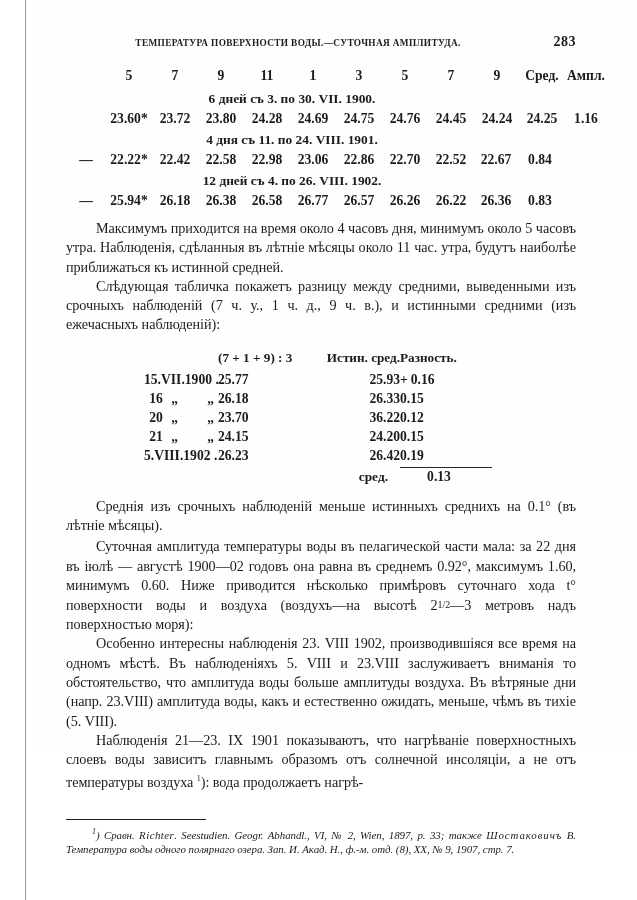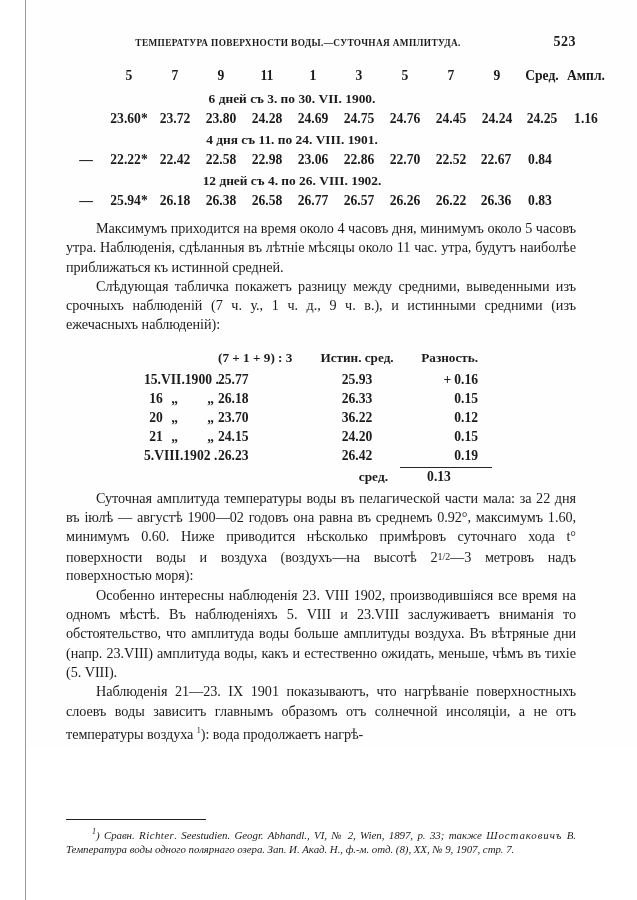--- a/index.html
+++ b/index.html
@@ -141,22 +141,22 @@
   .t2-label {
     width: 152px;
     display: flex;
     padding-left: 78px;
     box-sizing: border-box;
   }
   .t2-label .d-day   { width: 30px; text-align: right; }
   .t2-label .d-mon   { width: 38px; text-align: center; }
   .t2-label .d-year  { width: 44px; text-align: right; padding-right: 4px; }
   .t2-c1 { width: 96px; text-align: left; }
-  .t2-c2 { width: 86px; text-align: center; }
-  .t2-c3 { width: 78px; text-align: right; }
+  .t2-c2 { width: 86px; text-align: right; }
+  .t2-c3 { width: 78px; text-align: left; }
   .t2-head {
     font-weight: 700;
     margin-bottom: 3px;
   }
   .t2-head .t2-c1,
   .t2-head .t2-c2,
   .t2-head .t2-c3 { font-size: 13.2px; }
   .plus { margin-right: 3px; }
   .t2-foot {
     display: flex;
@@ -218,21 +218,21 @@
 <body>
 
 <div class="page">
 
   <div class="gutter-strip"></div>
 
   <div class="content">
 
     <div class="running-head">
       <div class="rh-title">ТЕМПЕРАТУРА ПОВЕРХНОСТИ ВОДЫ.—СУТОЧНАЯ АМПЛИТУДА.</div>
-      <div class="rh-page">523</div>
+      <div class="rh-page">283</div>
     </div>
 
 
     <div class="table1">
 
       <div class="t1-row t1-head">
         <span class="c col-0"></span>
         <span class="c col-h">5</span>
         <span class="c col-h">7</span>
         <span class="c col-h">9</span>
@@ -364,20 +364,21 @@
         <span class="spacer"></span>
         <span class="rule"></span>
       </div>
 
       <div class="t2-foot">
         <span class="lbl">сред.</span>
         <span class="val">0.13</span>
       </div>
     </div>
 
+    <p class="para spaced" style="margin-top:12px"><span>Среднія изъ срочныхъ наблюденій меньше истинныхъ среднихъ</span> <span>на 0.1° (въ лѣтніе мѣсяцы).</span></p>
 
     <p class="para tight" style="margin-top:2px"><span>Суточная амплитуда температуры воды въ пелагической части мала: за 22 дня въ іюлѣ — августѣ 1900—02 годовъ она равна въ среднемъ 0.92°, максимумъ 1.60, минимумъ 0.60. Ниже приводится нѣсколько примѣровъ суточнаго хода t° поверхности воды и воздуха (воздухъ—на высотѣ 2</span><span class="frac">1/2</span><span>—3 метровъ надъ поверхностью моря):</span></p>
 
     <p class="para tight">Особенно интересны наблюденія 23. VIII 1902, производившiяся все время на одномъ мѣстѣ. Въ наблюденіяхъ 5. VIII и 23.VIII заслуживаетъ вниманія то обстоятельство, что амплитуда воды больше амплитуды воздуха. Въ вѣтряные дни (напр. 23.VIII) амплитуда воды, какъ и естественно ожидать, меньше, чѣмъ въ тихіе (5. VIII).</p>
 
     <p class="para tight"><span>Наблюденія 21—23. IX 1901 показываютъ, что нагрѣваніе поверхностныхъ слоевъ воды зависитъ главнымъ образомъ отъ солнечной инсоляціи, а не отъ температуры воздуха </span><sup>1</sup><span>): вода продолжаетъ нагрѣ-</span></p>
 
     <div class="footnote-wrap">
       <div class="fn-rule"></div>
       <p class="footnote"><sup>1</sup><span>) Сравн. </span><span class="latin">Richter</span><span>. Seestudien. Geogr. Abhandl., VI, № 2, Wien, 1897, p. 33; также </span><span class="name-spaced">Шостаковичъ</span><span> В. Температура воды одного полярнаго озера. Зап. И. Акад. Н., ф.-м. отд. (8), XX, № 9, 1907, стр. 7.</span></p>

